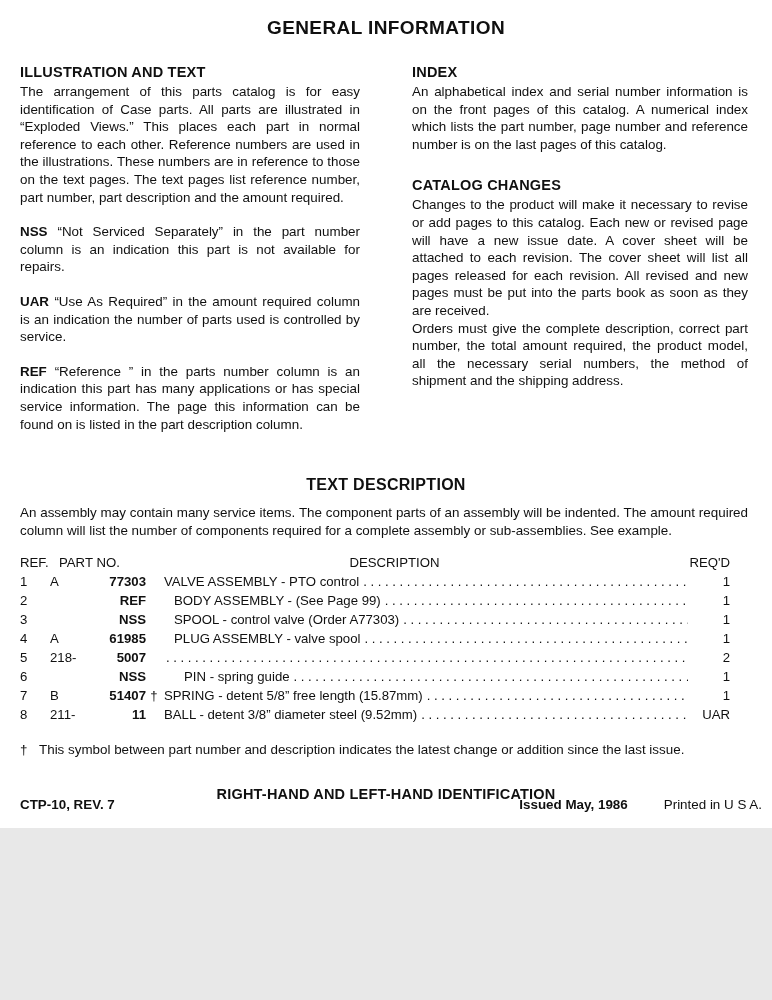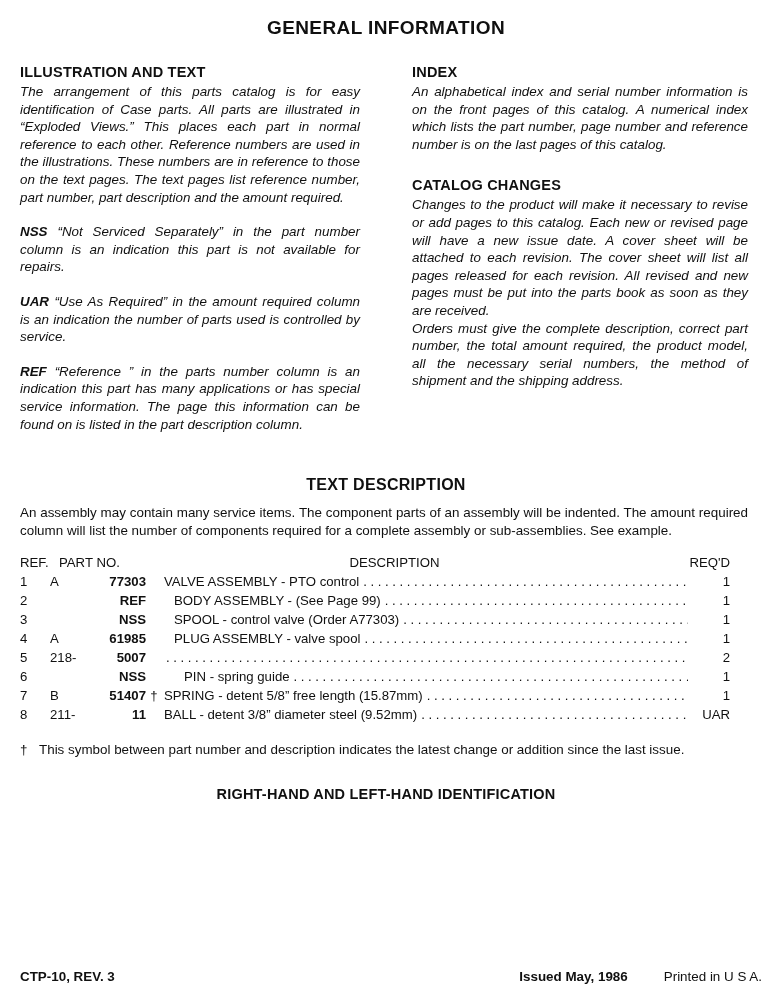--- a/index.html
+++ b/index.html
@@ -1,36 +1,35 @@
 <!DOCTYPE html>
 <html><head>
 <meta charset="utf-8">
 <style>
   html,body { margin:0; padding:0; background:#e8e8e8; }
   .page {
-    width:772px; height:1000px; margin:0 auto; position:relative;
+    width:772px; height:828px; margin:0 auto; position:relative;
     background:#ffffff; color:#101010; overflow:hidden;
     font-family:"Liberation Sans", sans-serif;
   }
   .doc-title {
     text-align:center; font-weight:bold; font-size:19px;
     letter-spacing:0.4px; padding-top:17px;
   }
   .cols { display:flex; margin:25px 24px 0 20px; gap:52px; }
   .col-left  { width:340px; flex:none; }
   .col-right { flex:1; }
   .sec-heading {
     font-size:14.5px; font-weight:bold; letter-spacing:0.2px;
     margin:0 0 3px 0;
   }
   .sec-heading.later { margin-top:24px; }
   .body-par {
     font-size:13.4px; line-height:17.6px; text-align:justify;
     margin:0 0 17px 0;
-    font-style:italic;
   }
   .col-right .body-par { margin-bottom:0; }
   .lead { font-weight:bold; }
 
   .td-title {
     text-align:center; font-weight:bold; font-size:16px;
     letter-spacing:0.3px; margin-top:26px;
   }
   .td-intro {
     font-size:13.4px; line-height:17.6px; text-align:justify;
@@ -197,20 +196,20 @@
   </div>
 
   <div class="fnote">
     <span class="fsym">†</span>
     <span class="ftext">This symbol between part number and description indicates the latest change or addition since the last issue.</span>
   </div>
 
   <div class="rh-title">RIGHT-HAND AND LEFT-HAND IDENTIFICATION</div>
 
   <div class="footer">
-    <span class="f-left">CTP-10, REV. 3</span>
+    <span class="f-left">CTP-10, REV. 7</span>
     <span class="f-right">
       <span class="f-issued">Issued May, 1986</span>
       <span class="f-printed">Printed in U S A.</span>
     </span>
   </div>
 
 </div>
 
 </body></html>

